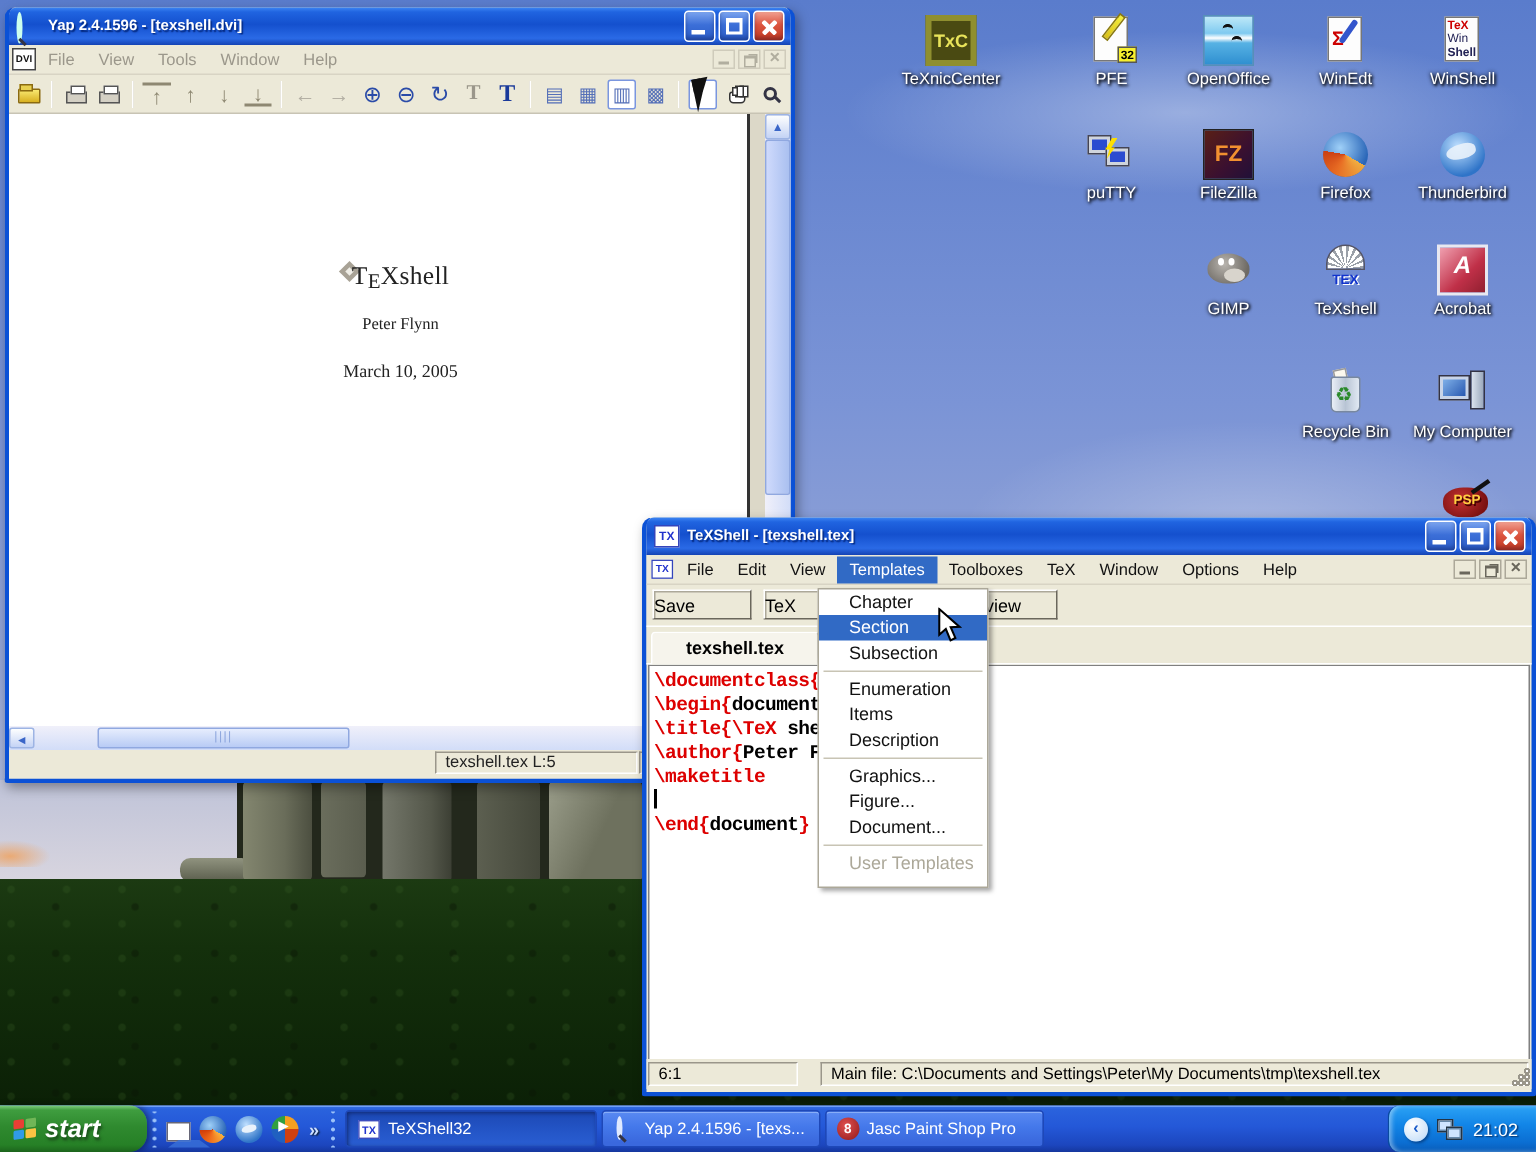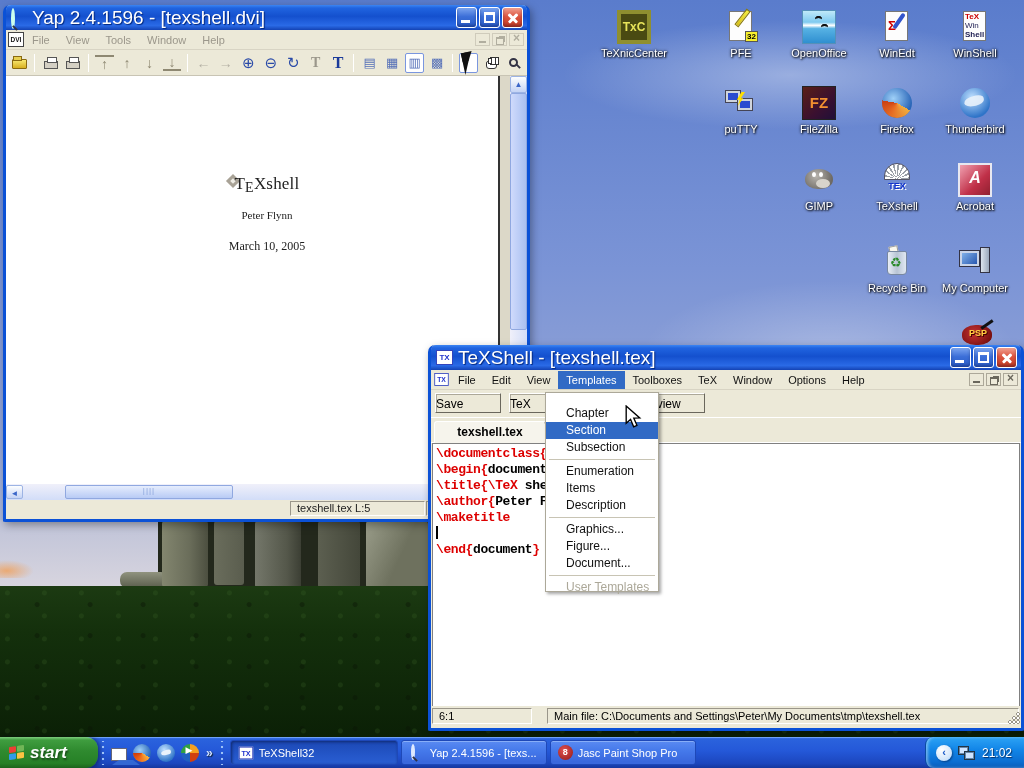--- a/index.html
+++ b/index.html
@@ -68,21 +68,21 @@
   #psp-icon { position:absolute; left:958px; top:323px; width:40px; height:24px; z-index:12; }
   #psp-icon .blob { position:absolute; left:4px; top:2px; width:30px; height:20px; background:radial-gradient(circle at 40% 40%, #c03030,#7a1010 80%); border-radius:45%; }
   #psp-icon .ptxt { position:absolute; left:0; top:5px; width:40px; text-align:center; font-size:9px; font-weight:bold; color:#ffd040; text-shadow:1px 1px 0 #400; }
   #psp-icon .brush { position:absolute; left:22px; top:0px; width:14px; height:3px; background:#111; transform:rotate(-35deg); }
 
   
   .xpwin { position:absolute; border:3px solid #0b51d6; border-top:0; border-radius:7px 7px 2px 2px;
            background:#ece9d8; box-shadow:2px 3px 8px rgba(0,0,0,.35); }
   .tbar { height:25px; border-radius:5px 5px 0 0; display:flex; align-items:center; padding:0 4px 0 5px;
           background:linear-gradient(180deg,#3c85f3 0%,#2064e0 12%,#1450ce 45%,#2a6ae6 82%,#1443b4 100%); }
-  .tbar .ttl { color:#fff; font-weight:normal; font-size:19px; text-shadow:1px 1px 1px #00257a; flex:1; margin-left:5px; white-space:nowrap; overflow:hidden; }
+  .tbar .ttl { color:#fff; font-weight:bold; font-size:10px; text-shadow:1px 1px 1px #00257a; flex:1; margin-left:5px; white-space:nowrap; overflow:hidden; }
   .wbtn { width:21px; height:21px; border-radius:3px; border:1px solid #fff; margin-left:2px; position:relative;
           background:linear-gradient(180deg,#7ba4ef,#3c6fd8 45%,#2a5cc8); box-shadow:inset 0 -2px 3px rgba(0,0,40,.3); }
   .wbtn.close { background:linear-gradient(180deg,#f0a090,#dd5540 45%,#c03820); }
   .wbtn .g-min { position:absolute; left:4px; bottom:4px; width:9px; height:3px; background:#fff; }
   .wbtn .g-max { position:absolute; left:4px; top:4px; width:11px; height:11px; border:2px solid #fff; border-top-width:3px; }
   .wbtn .g-x1,.wbtn .g-x2 { position:absolute; left:4px; top:9px; width:12px; height:2.6px; background:#fff; border-radius:1px; }
   .wbtn .g-x1 { transform:rotate(45deg); } .wbtn .g-x2 { transform:rotate(-45deg); }
 
   .menubar { height:20px; background:#ece9d8; display:flex; align-items:center; font-size:11px; padding-left:2px;
              border-bottom:1px solid #d8d4c4; }
@@ -157,21 +157,21 @@
   .grip { position:absolute; right:1px; bottom:2px; width:12px; height:12px;
       background:radial-gradient(circle at 2px 10px,#fff 1px,#9a968a 1px 2px,transparent 2px),
                  radial-gradient(circle at 6px 10px,#fff 1px,#9a968a 1px 2px,transparent 2px),
                  radial-gradient(circle at 10px 10px,#fff 1px,#9a968a 1px 2px,transparent 2px),
                  radial-gradient(circle at 6px 6px,#fff 1px,#9a968a 1px 2px,transparent 2px),
                  radial-gradient(circle at 10px 6px,#fff 1px,#9a968a 1px 2px,transparent 2px),
                  radial-gradient(circle at 10px 2px,#fff 1px,#9a968a 1px 2px,transparent 2px); }
 
   
   #tmpl-menu { position:absolute; left:545px; top:392px; width:114px; height:200px; background:#fff;
-      border:1px solid #aca899; box-shadow:2px 2px 3px rgba(0,0,0,.35); z-index:40; padding-top:12px; font-size:12px; }
+      border:1px solid #aca899; box-shadow:2px 2px 3px rgba(0,0,0,.35); z-index:40; padding-top:0; font-size:12px; }
   .dd-item { height:17px; line-height:17px; padding-left:20px; color:#111; white-space:nowrap; }
   .dd-item.sel { background:#316ac5; color:#fff; }
   .dd-item.dis { color:#aca899; }
   .dd-sep { height:1px; background:#c8c4b4; margin:3px 3px; }
   #cursor { position:absolute; left:625px; top:405px; z-index:50; }
 
   
   #taskbar { position:absolute; left:0; top:737px; width:1024px; height:31px; z-index:100;
       background:linear-gradient(180deg,#3a74e8 0%,#2a62dd 8%,#2458d8 45%,#1c46be 85%,#15379e 100%);
       box-shadow:inset 0 1px 0 #6fa0f8; display:flex; align-items:center; }

